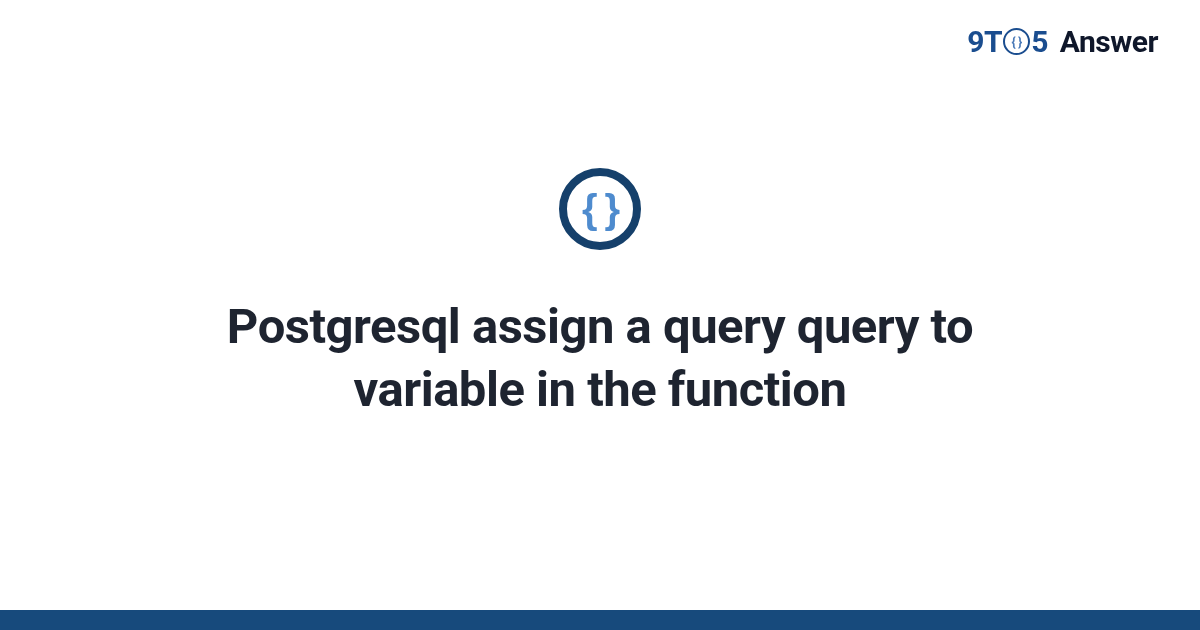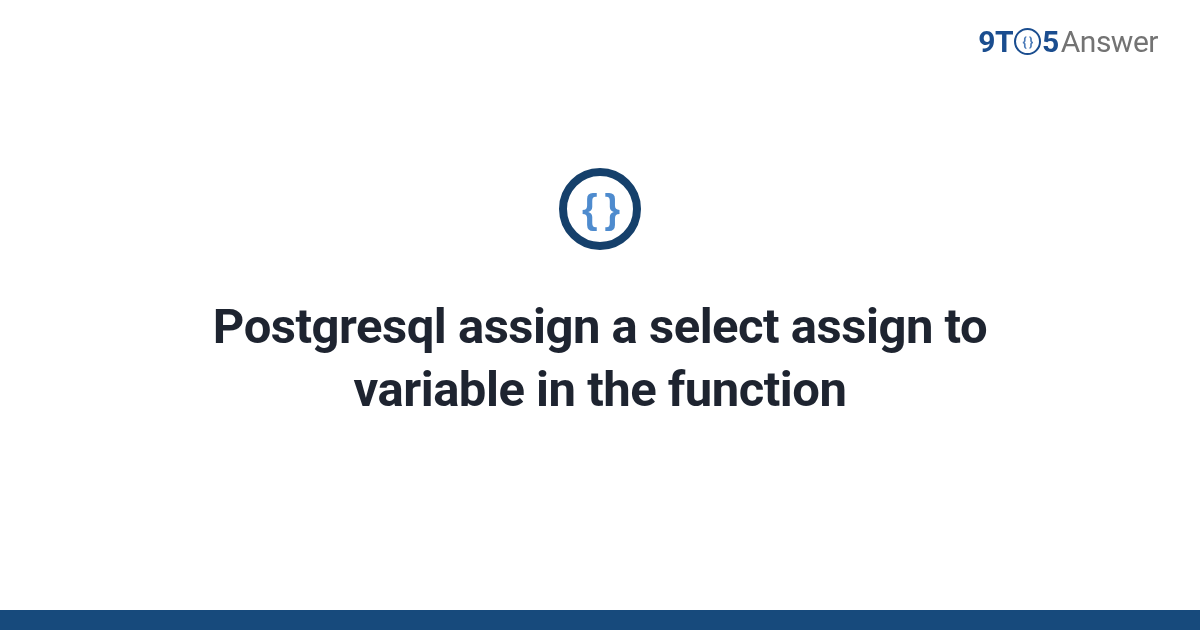--- a/index.html
+++ b/index.html
@@ -33,21 +33,21 @@
       border: 2.5px solid #1a4d8f;
       border-radius: 50%;
       font-size: 13px;
       font-weight: 700;
       color: #4a7ab8;
       margin: 0 1px;
       position: relative;
       top: 0px;
     }
     .logo .five { font-weight: 700; }
-    .logo .answer { font-weight: 400; color: #737373; margin-left: 2px; }
+    .logo .answer { font-weight: 700; color: #0f172a; margin-left: 12px; }
     .content {
       width: 100%;
       height: 100%;
       display: flex;
       flex-direction: column;
       align-items: center;
       justify-content: center;
       padding-bottom: 40px;
     }
     .icon-ring {
@@ -94,16 +94,16 @@
   <span class="t">T</span>
   <span class="circle-o">{ }</span>
   <span class="five">5</span>
   <span class="answer">Answer</span>
 </div>
 
 <div class="content">
   <div class="icon-ring">
     <span class="icon-braces">{ }</span>
   </div>
-  <h1 class="title">Postgresql assign a select assign to variable in the function</h1>
+  <h1 class="title">Postgresql assign a query query to variable in the function</h1>
 </div>
 
 <div class="footer-bar"></div>
 
 </body></html>

